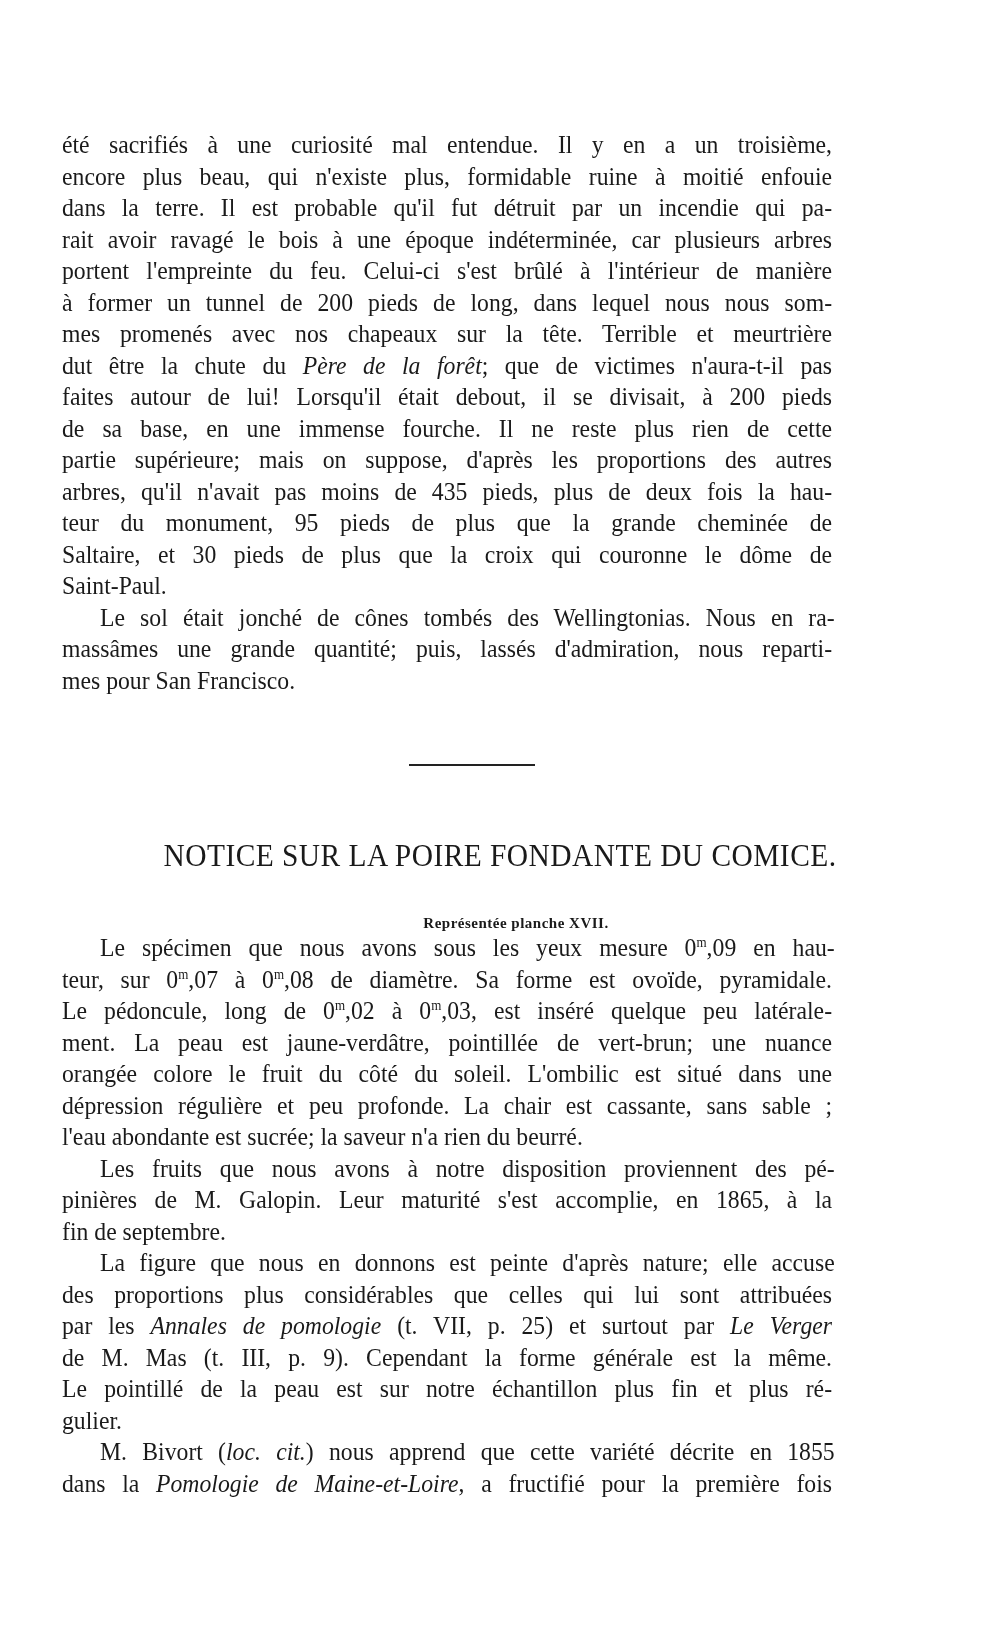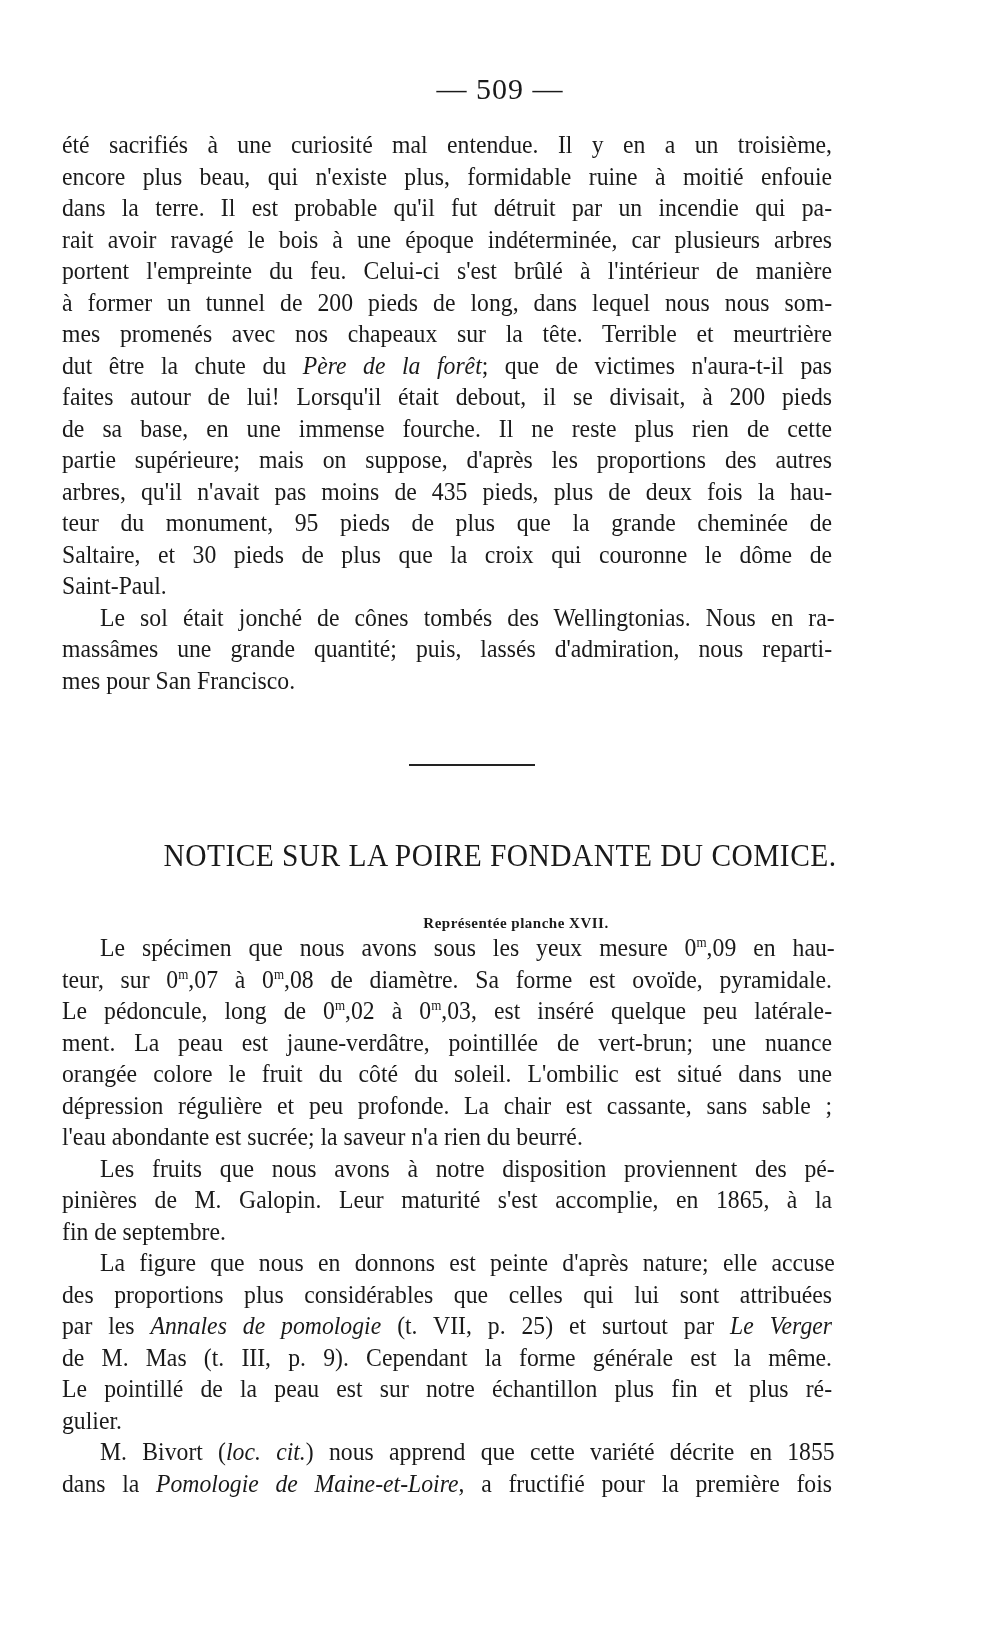--- a/index.html
+++ b/index.html
@@ -12,21 +12,20 @@
   .sep { position: absolute; left: 409px; top: 764px; width: 126px; height: 2px; background: #222; }
   .title { position: absolute; top: 837px; left: 0; width: 1000px; text-align: center; font-size: 32px; letter-spacing: 0.5px; transform: scaleX(0.92); transform-origin: center; }
   .subtitle { position: absolute; top: 907px; left: 16px; width: 1000px; text-align: center; font-size: 15px; font-weight: bold; letter-spacing: 0.5px; margin-top: 8px; }
   i { font-style: italic; }
   sup { font-size: 0.55em; vertical-align: super; line-height: 0; }
 </style>
 </head>
 <body>
 
 <div class="page">
-  <div class="pagenum">— 509 —</div>
 
   <div>
     <div class="line" style="top:129px">été sacrifiés à une curiosité mal entendue. Il y en a un troisième,</div>
     <div class="line" style="top:161px">encore plus beau, qui n'existe plus, formidable ruine à moitié enfouie</div>
     <div class="line" style="top:192px">dans la terre. Il est probable qu'il fut détruit par un incendie qui pa-</div>
     <div class="line" style="top:224px">rait avoir ravagé le bois à une époque indéterminée, car plusieurs arbres</div>
     <div class="line" style="top:255px">portent l'empreinte du feu. Celui-ci s'est brûlé à l'intérieur de manière</div>
     <div class="line" style="top:287px">à former un tunnel de 200 pieds de long, dans lequel nous nous som-</div>
     <div class="line" style="top:318px">mes promenés avec nos chapeaux sur la tête. Terrible et meurtrière</div>
     <div class="line" style="top:350px" id="l-pere">dut être la chute du <i>Père de la forêt</i>; que de victimes n'aura-t-il pas</div>

